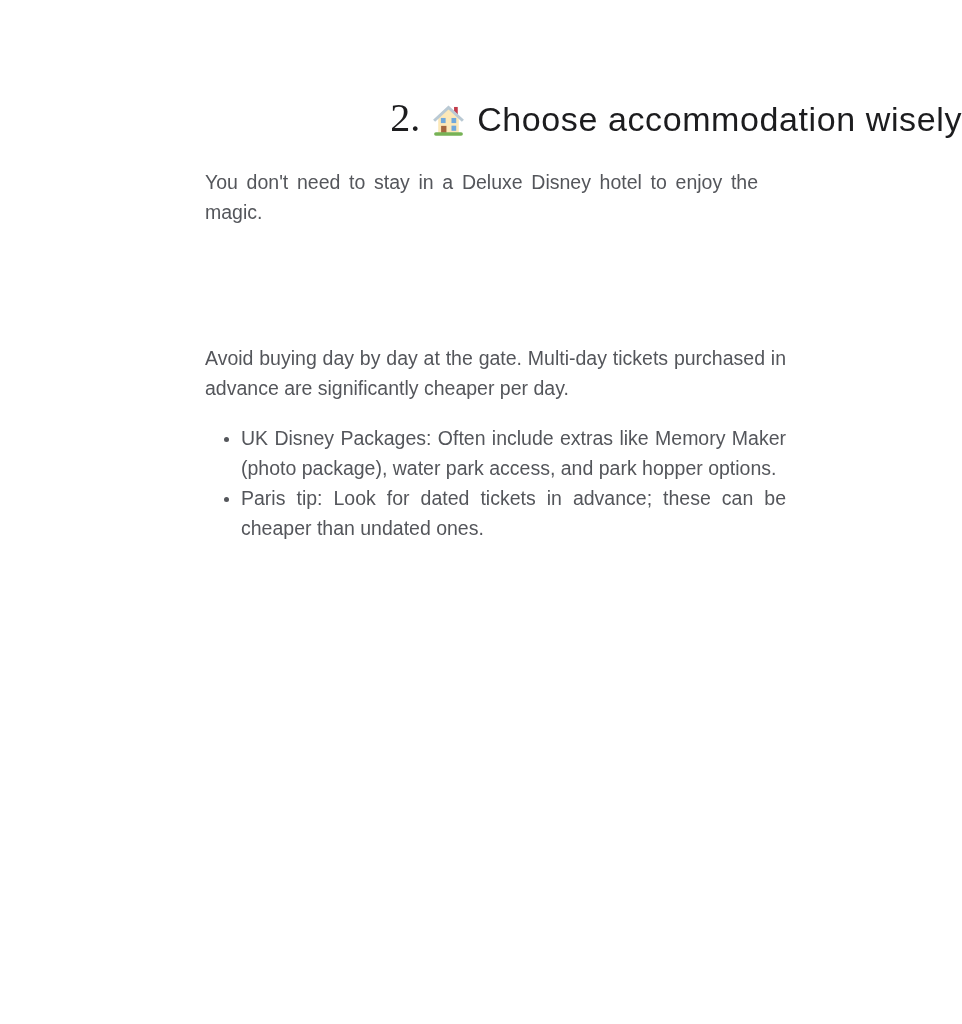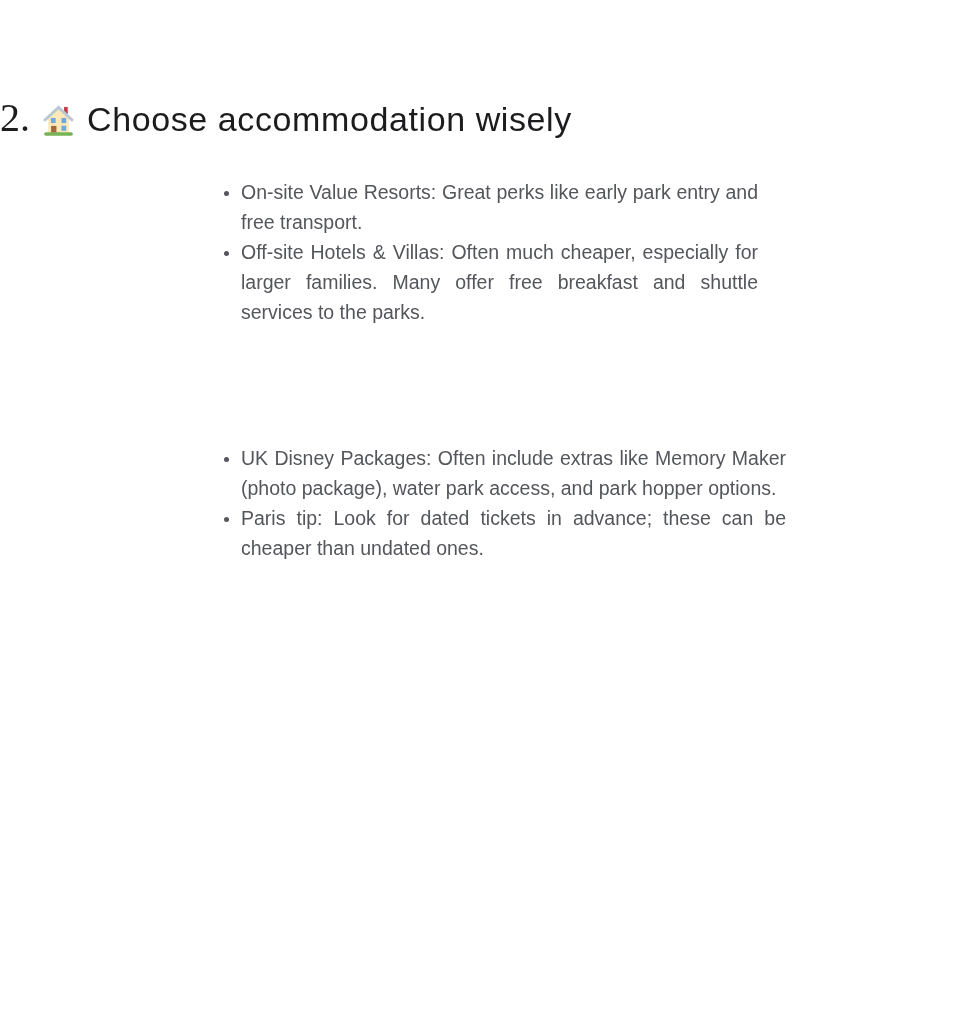--- a/index.html
+++ b/index.html
@@ -8,21 +8,21 @@
     background: #ffffff;
     font-family: "Liberation Sans", sans-serif;
     color: #54565b;
     overflow: hidden;
   }
   .article { padding-top: 96px; }
 
   
   .section-heading {
     margin: 0;
-    text-align: left;
+    text-align: right;
     font-weight: 400;
     color: #1c1c1e;
     font-size: 34px;
     line-height: 44px;
     letter-spacing: 0.6px;
     white-space: nowrap;
   }
   .section-heading .num {
     font-family: "Liberation Serif", serif;
     font-size: 40px;
@@ -70,29 +70,27 @@
           <polygon points="8,14 18,5 28,14 28,31 8,31" fill="#fce8b8"></polygon>
           <polygon points="3,18.2 18,4.4 33,18.2 31,20.1 18,8.2 5,20.1" fill="#b9c9d4"></polygon>
           <rect x="10.6" y="16.5" width="4.6" height="5" fill="#6fa8dc"></rect>
           <rect x="20.9" y="16.5" width="4.6" height="5" fill="#6fa8dc"></rect>
           <rect x="20.9" y="24" width="4.6" height="5" fill="#6fa8dc"></rect>
           <rect x="10.8" y="24.2" width="5.2" height="6.8" fill="#a5673f"></rect>
           <rect x="4" y="30.4" width="28" height="3.4" rx="1.7" fill="#77b255"></rect>
         </svg></span><span class="title">Choose accommodation wisely</span>
     </h2>
     <div class="section-body narrow">
-      <ul class="bullets">
-        <li>On-site Value Resorts: Great perks like early park entry and free transport.</li>
-        <li>Off-site Hotels &amp; Villas: Often much cheaper, especially for larger families. Many offer free breakfast and shuttle services to the parks.</li>
-      </ul>
+      <p class="intro">You don't need to stay in a Deluxe Disney hotel to enjoy the magic.</p>
     </div>
   </section>
 
   <section class="section-tickets">
     <div class="section-body wide">
+      <p class="intro">Avoid buying day by day at the gate. Multi-day tickets purchased in advance are significantly cheaper per day.</p>
       <ul class="bullets">
         <li>UK Disney Packages: Often include extras like Memory Maker (photo package), water park access, and park hopper options.</li>
         <li>Paris tip: Look for dated tickets in advance; these can be cheaper than undated ones.</li>
       </ul>
     </div>
   </section>
 
 </main>
 
 </body></html>

